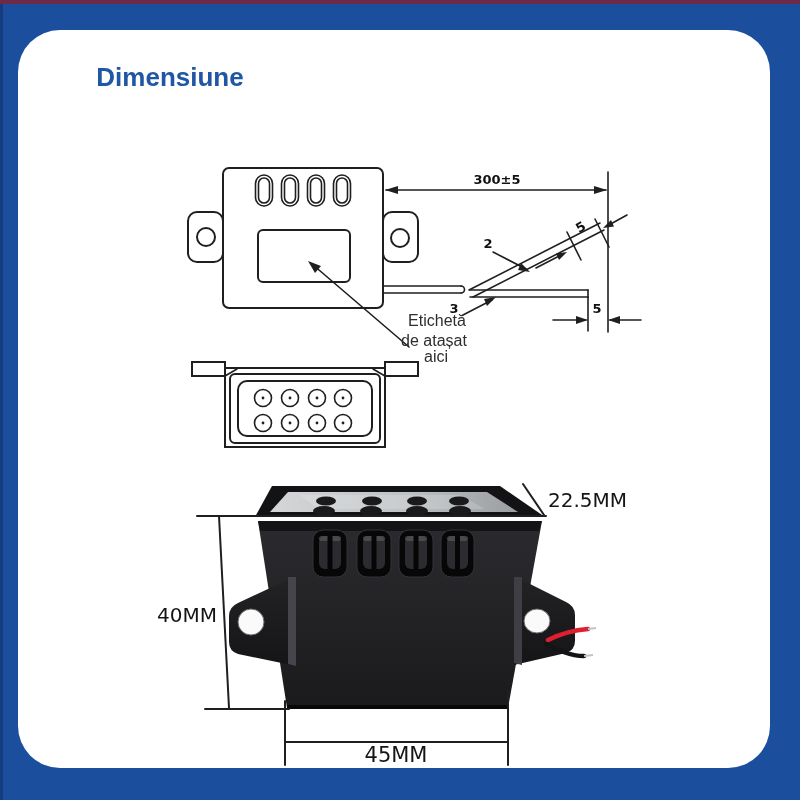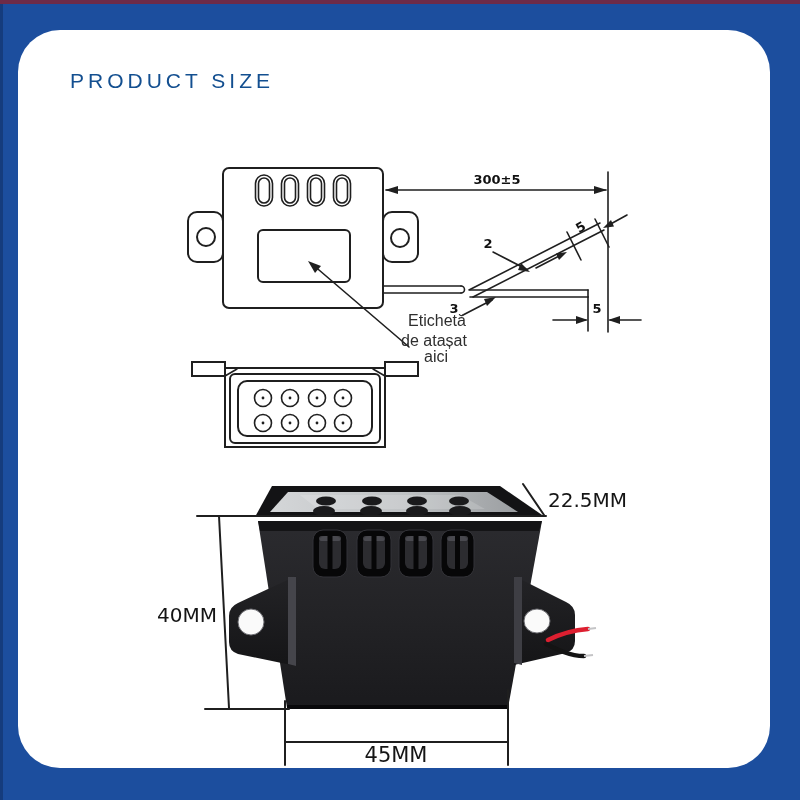--- a/index.html
+++ b/index.html
@@ -30,21 +30,21 @@
   .note-text{font-family:"Liberation Sans", sans-serif;font-size:16px;fill:#2e2e2e;}
   .cad{stroke:#1f1f1f;stroke-width:2;fill:none;stroke-linecap:round;}
   .cadthin{stroke:#1f1f1f;stroke-width:1.6;fill:none;stroke-linecap:round;}
   .cadfill{fill:#1f1f1f;stroke:none;}
 </style>
 </head>
 <body>
 
 <div class="card">
   <div class="header">
-    <div class="subtitle">PRODUCT SIZE</div>
+    <div class="title-line">Dimensiune</div>
   </div>
 </div>
 <div class="top-strip"></div>
 <div class="left-strip"></div>
 
 <svg class="diagram" width="800" height="800" viewBox="0 0 800 800">
   <defs>
     <linearGradient id="lidGrad" x1="0" y1="0" x2="1" y2="0">
       <stop offset="0" stop-color="#d4d6d8"></stop>
       <stop offset="0.55" stop-color="#bfc2c4"></stop>

